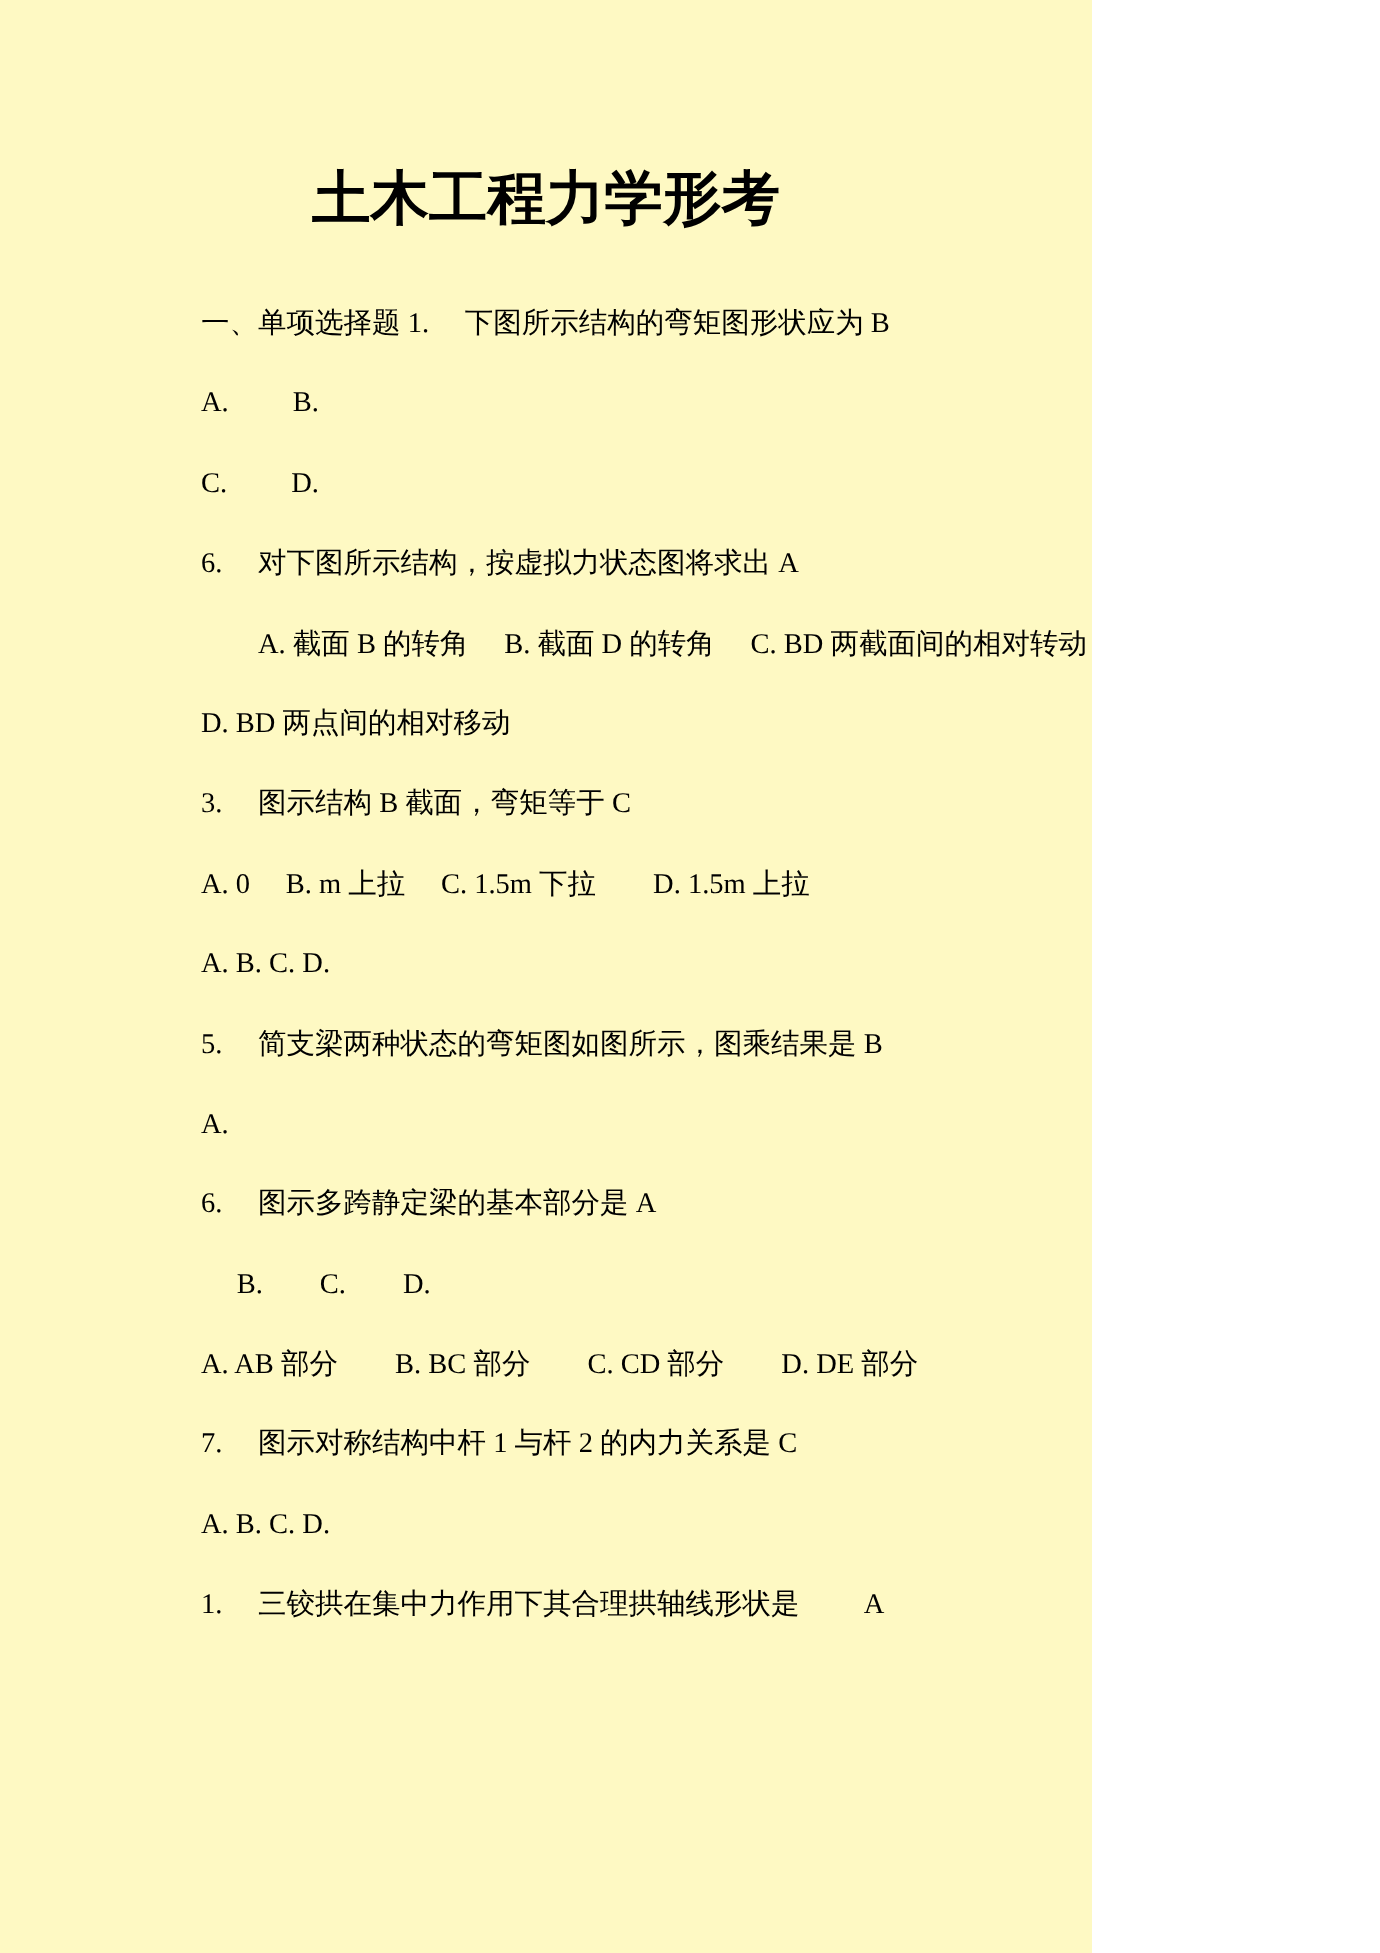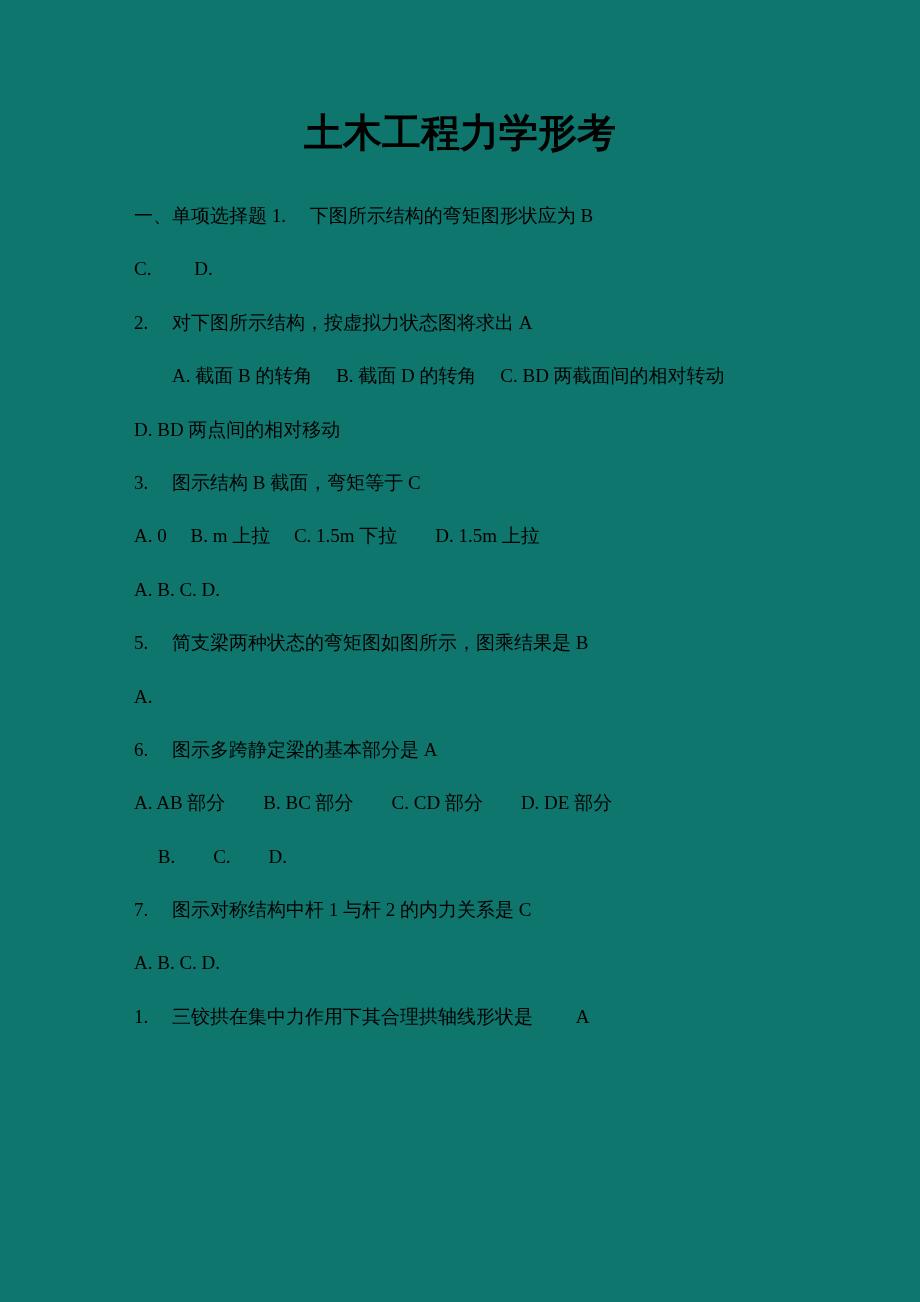--- a/index.html
+++ b/index.html
@@ -2,23 +2,23 @@
 <html><head>
 <meta charset="utf-8">
 <style>
   html, body {
     margin: 0;
     padding: 0;
     background: #ffffff;
   }
   .page {
     position: relative;
-    width: 920px;
+    width: 728px;
     height: 1302px;
-    background: #0f766e;
+    background: #fef9c3;
     color: #000000;
     font-family: "Liberation Serif", "DejaVu Serif", serif;
     overflow: hidden;
   }
   .doc-title {
     position: absolute;
     top: 112px;
     left: 0;
     width: 100%;
     margin: 0;
@@ -45,29 +45,30 @@
     font-weight: normal;
   }
 </style>
 </head>
 <body>
 
 <div class="page">
   <h1 class="doc-title">土木工程力学形考</h1>
   <div class="doc-body">
     <p class="line">一、单项选择题 1.　 下图所示结构的弯矩图形状应为 B</p>
+    <p class="line">A.　　 B.</p>
     <p class="line">C.　　 D.</p>
-    <p class="line">2.　 对下图所示结构，按虚拟力状态图将求出 A</p>
+    <p class="line">6.　 对下图所示结构，按虚拟力状态图将求出 A</p>
     <p class="line">　　A. 截面 B 的转角　 B. 截面 D 的转角　 C. BD 两截面间的相对转动</p>
     <p class="line">D. BD 两点间的相对移动</p>
     <p class="line">3.　 图示结构 B 截面，弯矩等于 C</p>
     <p class="line">A. 0　 B. m 上拉　 C. 1.5m 下拉　　D. 1.5m 上拉</p>
     <p class="line">A. B. C. D.</p>
     <p class="line">5.　 简支梁两种状态的弯矩图如图所示，图乘结果是 B</p>
     <p class="line">A.</p>
     <p class="line">6.　 图示多跨静定梁的基本部分是 A</p>
+    <p class="line">　 B.　　C.　　D.</p>
     <p class="line">A. AB 部分　　B. BC 部分　　C. CD 部分　　D. DE 部分</p>
-    <p class="line">　 B.　　C.　　D.</p>
     <p class="line">7.　 图示对称结构中杆 1 与杆 2 的内力关系是 C</p>
     <p class="line">A. B. C. D.</p>
     <p class="line">1.　 三铰拱在集中力作用下其合理拱轴线形状是　　 A</p>
   </div>
 </div>
 
 </body></html>

